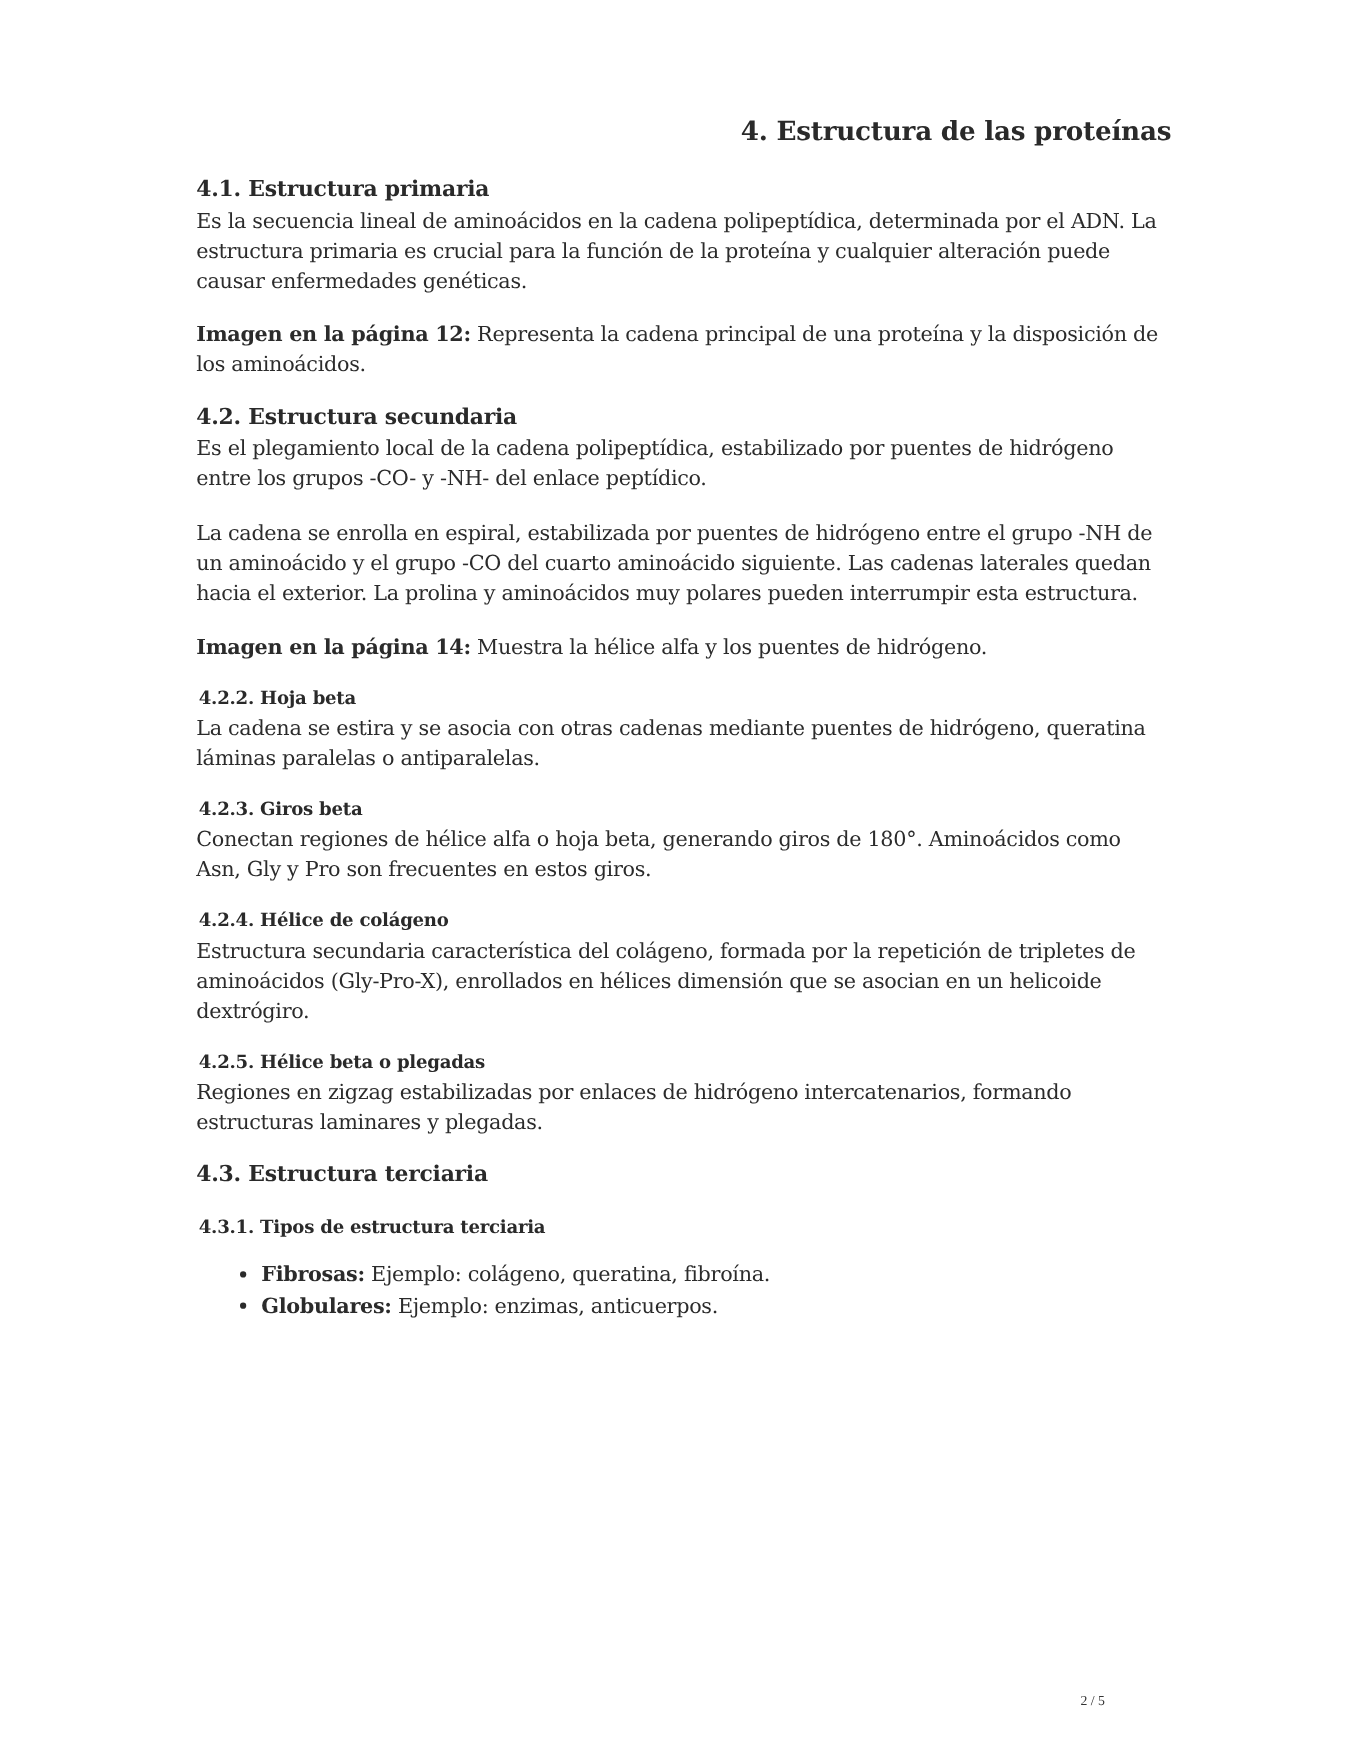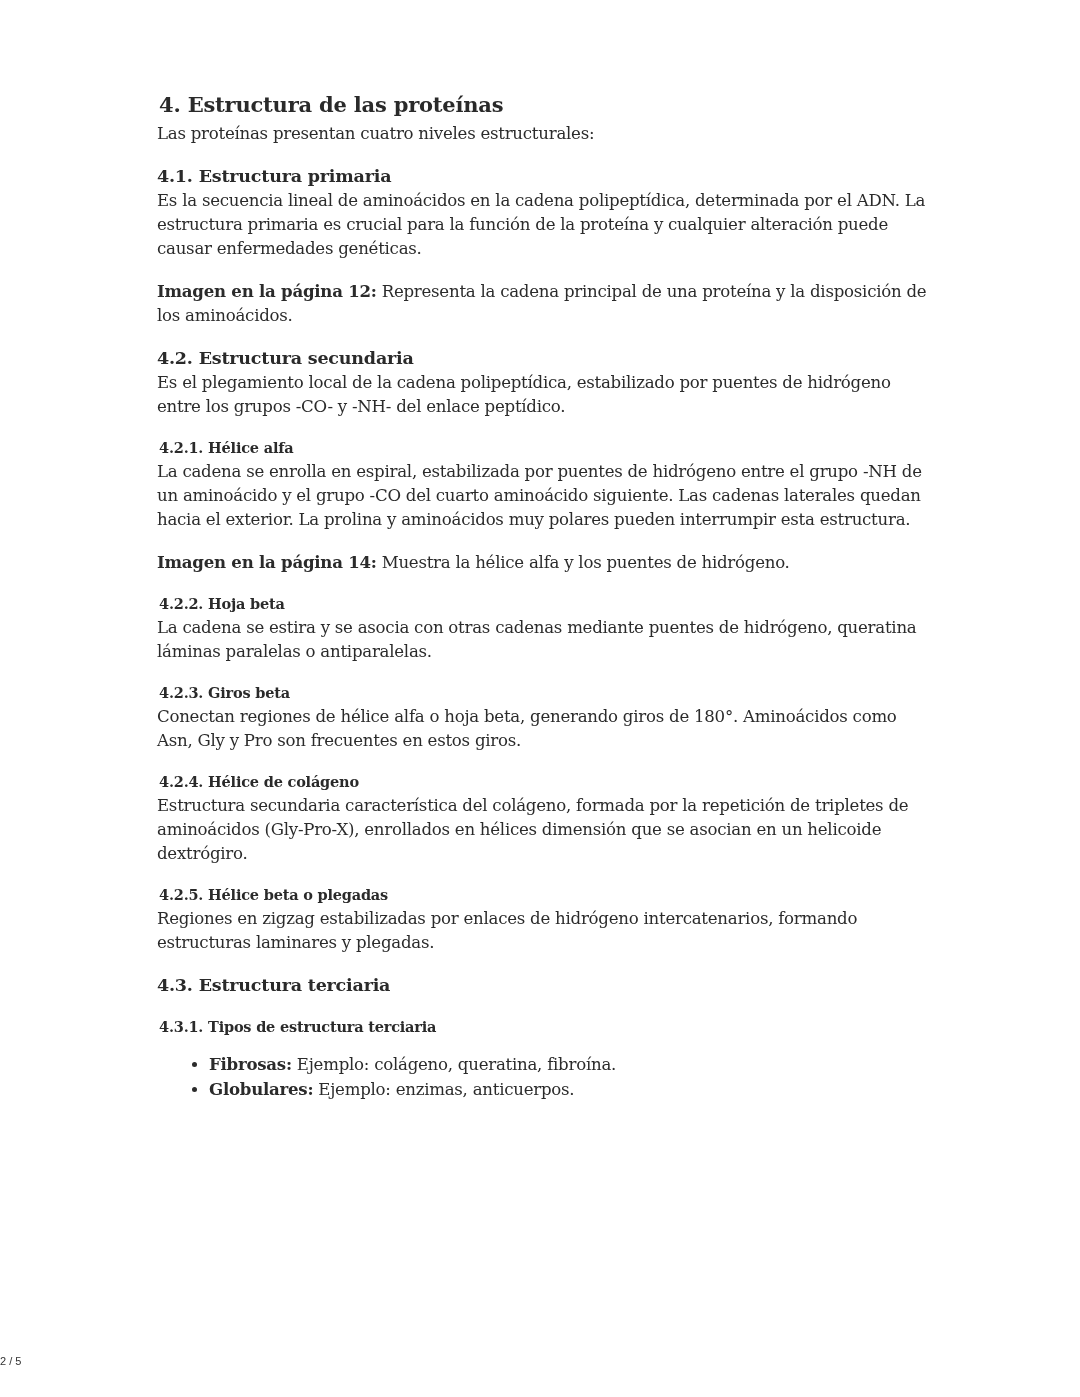--- a/index.html
+++ b/index.html
@@ -1,49 +1,47 @@
 <!DOCTYPE html>
 <html><head>
 <meta charset="utf-8">
 <style>
   html, body { margin: 0; padding: 0; background: #ffffff; }
   body { width: 1080px; height: 1397px; position: relative; overflow: hidden;
          font-family: "DejaVu Serif", "Liberation Serif", serif; color: #2b2b2b; }
   .page { position: absolute; left: 157px; top: 92px; width: 780px; }
-  h2 { font-size: 21px; font-weight: 700; margin: 0 0 5px 2px; color: #2a2a2a; letter-spacing: -0.2px; }
+  h2 { font-size: 21px; font-weight: 700; margin: 0 0 5px 2px; color: #2a2a2a; letter-spacing: -0.2px; text-align: right; }
   h3 { font-size: 17.5px; font-weight: 700; margin: 0 0 3px 0; color: #2a2a2a; letter-spacing: -0.2px; }
   h4 { font-size: 14.5px; font-weight: 700; margin: 0 0 4px 2px; color: #2a2a2a; letter-spacing: -0.2px; }
   p { font-size: 16.6px; line-height: 24px; margin: 0; letter-spacing: -0.25px; }
   .gap-s { height: 18px; }
   .gap-m { height: 20px; }
   b { font-weight: 700; }
   ul { margin: 17px 0 0 0; padding-left: 52px; font-size: 16.6px; line-height: 24px; letter-spacing: -0.25px; }
   li { margin: 0; }
-  .footer { position: absolute; left: 0; width: 884px; top: 1355px; text-align: left;
-            font-family: Liberation Sans, sans-serif; font-size: 11px; color: #333; }
+  .footer { position: absolute; left: 0; width: 884px; top: 1355px; text-align: right;
+            font-family: Liberation Serif, serif; font-size: 11px; color: #333; }
 </style>
 </head>
 <body>
 
 <div class="page">
   <h2>4. Estructura de las proteínas</h2>
-  <p>Las proteínas presentan cuatro niveles estructurales:</p>
   <div class="gap-m"></div>
 
   <h3>4.1. Estructura primaria</h3>
   <p>Es la secuencia lineal de aminoácidos en la cadena polipeptídica, determinada por el ADN. La estructura primaria es crucial para la función de la proteína y cualquier alteración puede causar enfermedades genéticas.</p>
   <div class="gap-s"></div>
   <p><b>Imagen en la página 12:</b><span> Representa la cadena principal de una proteína y la disposición de los aminoácidos.</span></p>
   <div class="gap-m"></div>
 
   <h3>4.2. Estructura secundaria</h3>
   <p>Es el plegamiento local de la cadena polipeptídica, estabilizado por puentes de hidrógeno entre los grupos -CO- y -NH- del enlace peptídico.</p>
   <div class="gap-m"></div>
 
-  <h4>4.2.1. Hélice alfa</h4>
   <p>La cadena se enrolla en espiral, estabilizada por puentes de hidrógeno entre el grupo -NH de un aminoácido y el grupo -CO del cuarto aminoácido siguiente. Las cadenas laterales quedan hacia el exterior. La prolina y aminoácidos muy polares pueden interrumpir esta estructura.</p>
   <div class="gap-s"></div>
   <p><b>Imagen en la página 14:</b><span> Muestra la hélice alfa y los puentes de hidrógeno.</span></p>
   <div class="gap-m"></div>
 
   <h4>4.2.2. Hoja beta</h4>
   <p>La cadena se estira y se asocia con otras cadenas mediante puentes de hidrógeno, queratina láminas paralelas o antiparalelas.</p>
   <div class="gap-m"></div>
 
   <h4>4.2.3. Giros beta</h4>

